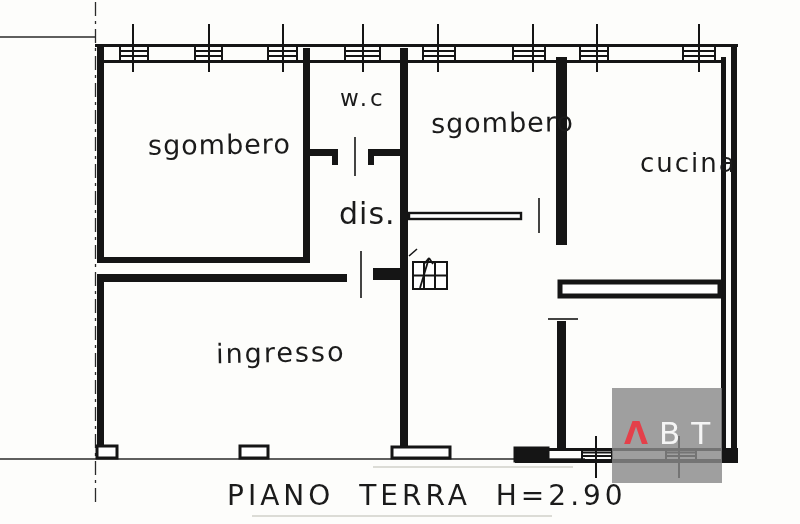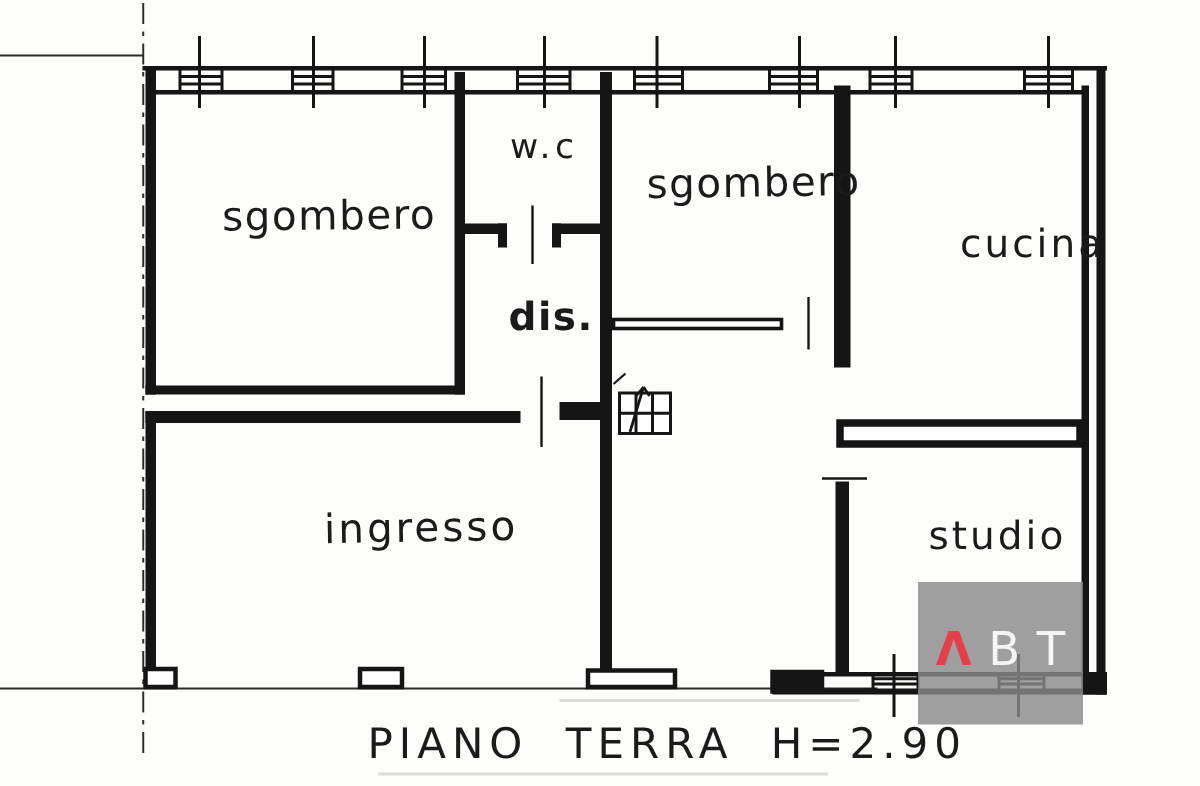--- a/index.html
+++ b/index.html
@@ -16,27 +16,27 @@
     color:#1b1b1b;
     white-space:nowrap;
     letter-spacing:1px;
     line-height:1;
     user-select:none;
   }
   .lbl-sg1{left:148px;top:131px;font-size:27px;transform:rotate(-0.6deg);}
   .lbl-wc{left:340px;top:87px;font-size:23px;letter-spacing:3px;}
   .lbl-sg2{left:431px;top:109px;font-size:27px;transform:rotate(-0.8deg);}
   .lbl-cucina{left:602px;top:150px;font-size:26px;letter-spacing:2px;margin-left:38px;}
-  .lbl-dis{left:339px;top:199px;font-size:26px;font-weight:bold;}
+  .lbl-dis{left:339px;top:199px;font-size:30px;}
   .lbl-disim{left:445px;top:328px;font-size:26px;letter-spacing:2px;}
   .lbl-ingresso{left:216px;top:339px;font-size:27px;letter-spacing:2px;transform:rotate(-1deg);}
   .lbl-hnote{left:239px;top:376px;font-size:25px;letter-spacing:2px;}
   .lbl-studio{left:619px;top:345px;font-size:26px;letter-spacing:2px;}
   .plan-title{
-    position:absolute;left:245px;top:479px;
+    position:absolute;left:227px;top:479px;
     font-size:28px;color:#1b1b1b;
     letter-spacing:4px;word-spacing:12px;
     white-space:nowrap;
   }
   .watermark{
     position:absolute;left:612px;top:388px;width:110px;height:95px;
     background:rgba(138,138,138,0.82);
     display:flex;justify-content:center;align-items:flex-start;
     padding-top:30px;box-sizing:border-box;gap:11px;
     font-size:31px;line-height:1;
@@ -171,21 +171,20 @@
       <rect x="252" y="515" width="300" height="2"></rect>
     </g>
   </svg>
 
   <div class="room-label lbl-sg1">sgombero</div>
   <div class="room-label lbl-wc">w.c</div>
   <div class="room-label lbl-sg2">sgombero</div>
   <div class="room-label lbl-cucina">cucina</div>
   <div class="room-label lbl-dis">dis.</div>
   <div class="room-label lbl-ingresso">ingresso</div>
-  <div class="room-label lbl-studio">studio</div>
 
   <div class="plan-title">PIANO TERRA H=2.90</div>
 
   <div class="watermark">
     <span class="wm-a">Λ</span>
     <span class="wm-b">B</span>
     <span class="wm-t">T</span>
   </div>
 
 </div>

